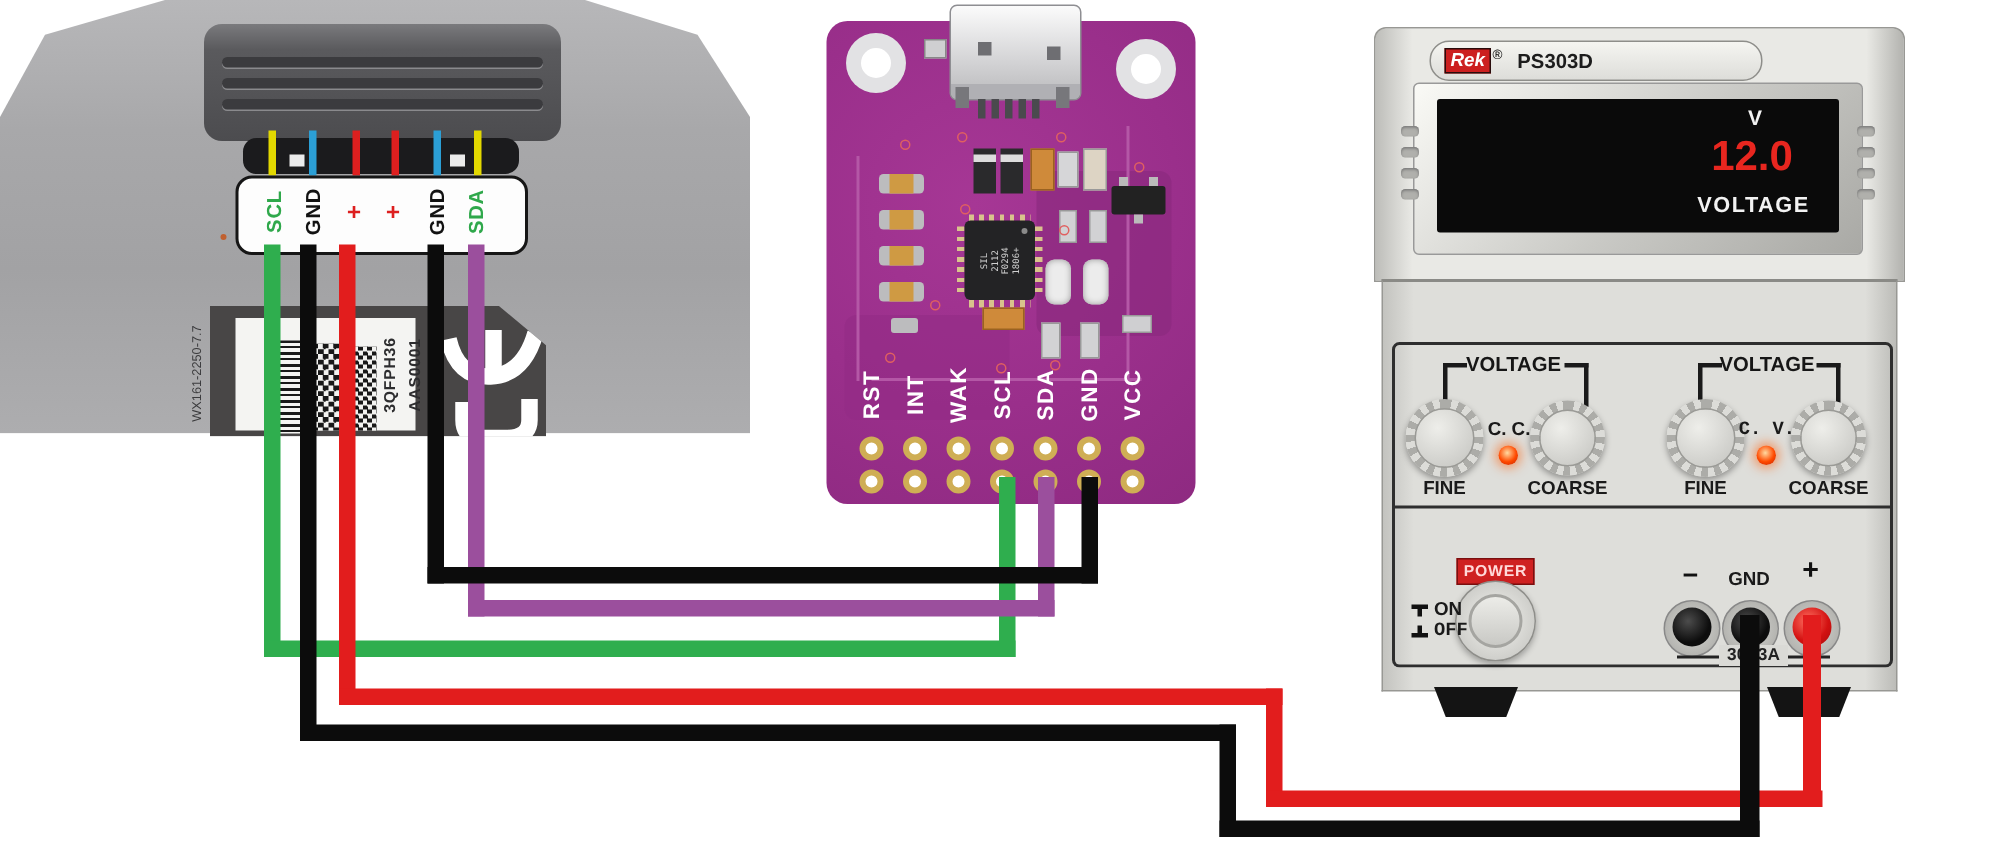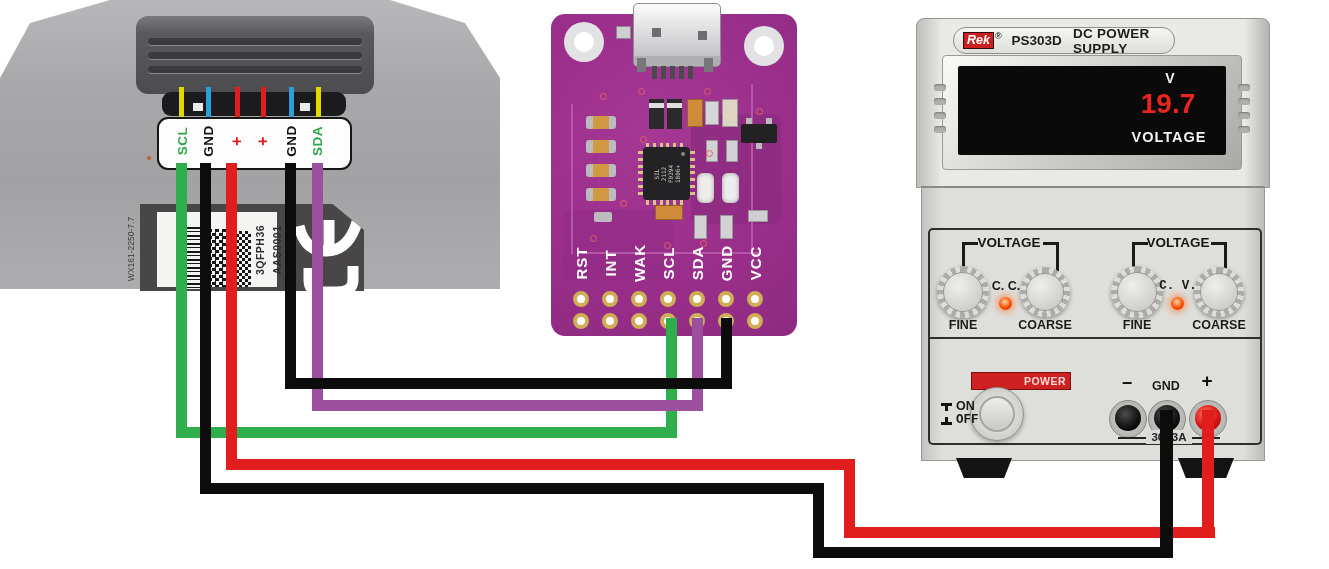--- a/index.html
+++ b/index.html
@@ -71,21 +71,21 @@
   .brkR{border-right:3px solid #1a1a1a;border-top:3px solid #1a1a1a;}
   .knob{border-radius:50%;background:repeating-conic-gradient(#acaca8 0deg 11deg,#dcdcd8 11deg 22deg);
     box-shadow:0 2px 4px rgba(0,0,0,.35);}
   .knob i{position:absolute;left:6px;top:6px;right:6px;bottom:6px;border-radius:50%;display:block;
     background:radial-gradient(circle at 38% 32%,#eeeeea,#cfcfcb 72%,#c0c0bc);border:1px solid #9a9a96;}
   .led{width:13px;height:13px;border-radius:50%;
     background:radial-gradient(circle at 45% 38%,#ffd9a0,#ff4a00 55%,#c32000);
     box-shadow:0 0 7px 2px rgba(255,90,0,.55);}
   .slbl{font-weight:bold;font-size:12.5px;color:#1a1a1a;}
   .pwrlbl{background:#cf2121;border:1px solid #7a0f0f;color:#ffd9d9;font-weight:bold;font-size:10.5px;
-    letter-spacing:.5px;padding-left:48px;}
+    letter-spacing:.5px;}
   .pwrbtn{left:970px;top:387px;width:52px;height:52px;border-radius:50%;border:1px solid #8e8e8a;
     background:radial-gradient(#f3f3ef,#cfcfcb 70%,#b3b3af);box-shadow:0 2px 4px rgba(0,0,0,.3);}
   .pwrbtn i{position:absolute;left:8px;top:8px;right:8px;bottom:8px;border-radius:50%;display:block;
     background:linear-gradient(#ecece8,#c9c9c5);border:2px solid #a5a5a1;}
   .term-base{width:36px;height:36px;border-radius:50%;border:1px solid #888;
     background:radial-gradient(#d7d7d3,#a6a6a2);}
   .term-cap{width:26px;height:26px;border-radius:50%;left:5px;top:4px;}
   .capk{background:radial-gradient(circle at 40% 35%,#4c4c4c,#0d0d0d 62%);}
   .capr{background:radial-gradient(circle at 40% 35%,#ff7161,#d31111 58%,#a30c0c);}
   .foot{top:458px;width:56px;height:20px;background:#141414;
@@ -255,26 +255,25 @@
     <div class="abs bh" style="left:167px;top:299px;"></div>
     <div class="abs bh" style="left:196px;top:299px;"></div>
   </div>
 
   <div class="abs psu-top"></div>
   <div class="abs psu-bot"></div>
   <div class="abs plate">
     <span class="rek">Rek</span>
     <span style="font-size:9px;margin:-9px 0 0 1px;">®</span>
     <span style="font-weight:bold;font-size:13.5px;margin-left:10px;color:#1c1c1c;">PS303D</span>
-    <span style="font-weight:bold;font-size:13.5px;margin-left:11px;color:#1c1c1c;letter-spacing:.3px;">DC POWER SUPPLY</span>
   </div>
   <div class="abs bezel"></div>
   <div class="abs screen"></div>
   <div class="abs ctr" style="left:1150px;top:70px;width:40px;height:16px;color:#f2f2f2;font-size:14px;font-weight:bold;">V</div>
-  <div class="abs ctr" style="left: 1126px; top: 88px; width: 84px; height: 32px; font-size: 28px; font-weight: bold; color: rgb(232, 38, 31);">19.7</div>
+  <div class="abs ctr" style="left: 1126px; top: 88px; width: 84px; height: 32px; font-size: 28px; font-weight: bold; color: rgb(232, 38, 31);">12.0</div>
   <div class="abs ctr" style="left:1119px;top:128px;width:100px;height:18px;color:#f2f2f2;font-size:14.5px;font-weight:bold;letter-spacing:1px;">VOLTAGE</div>
 
   <div class="abs vent" style="left:934px;top:84px;"></div>
   <div class="abs vent" style="left:934px;top:98px;"></div>
   <div class="abs vent" style="left:934px;top:112px;"></div>
   <div class="abs vent" style="left:934px;top:126px;"></div>
   <div class="abs vent" style="left:1238px;top:84px;"></div>
   <div class="abs vent" style="left:1238px;top:98px;"></div>
   <div class="abs vent" style="left:1238px;top:112px;"></div>
   <div class="abs vent" style="left:1238px;top:126px;"></div>

